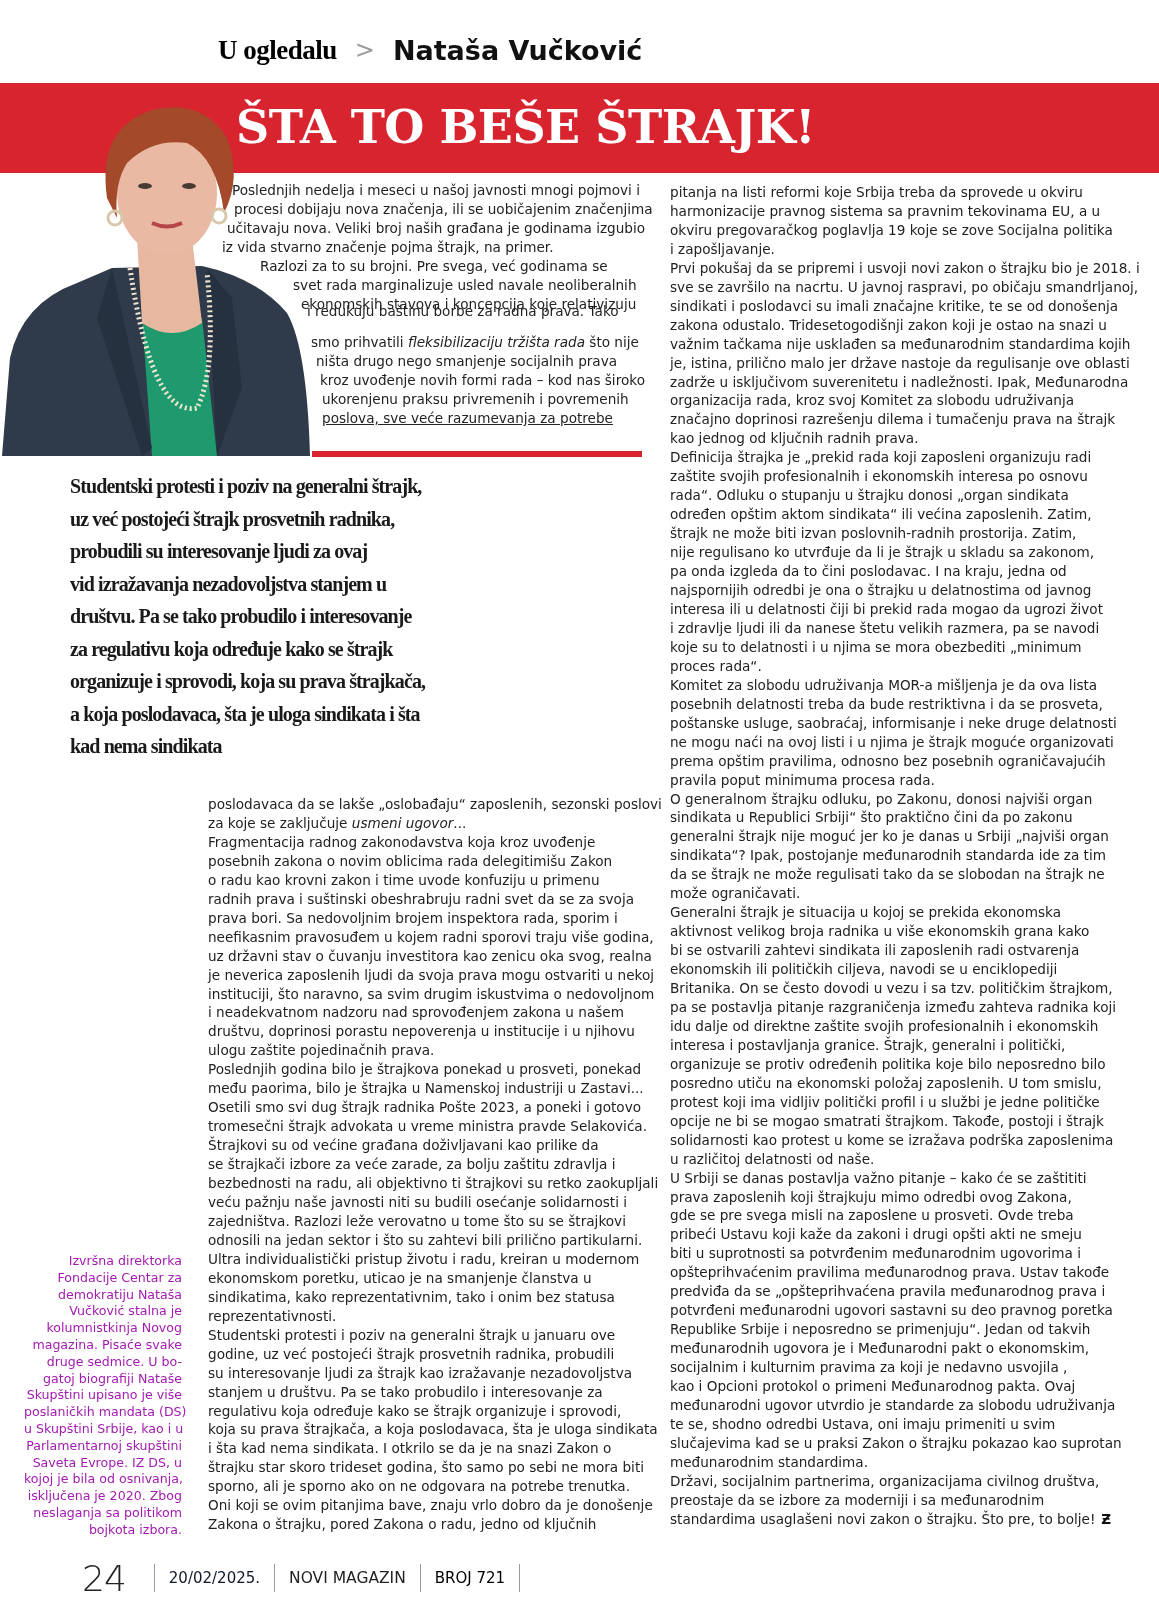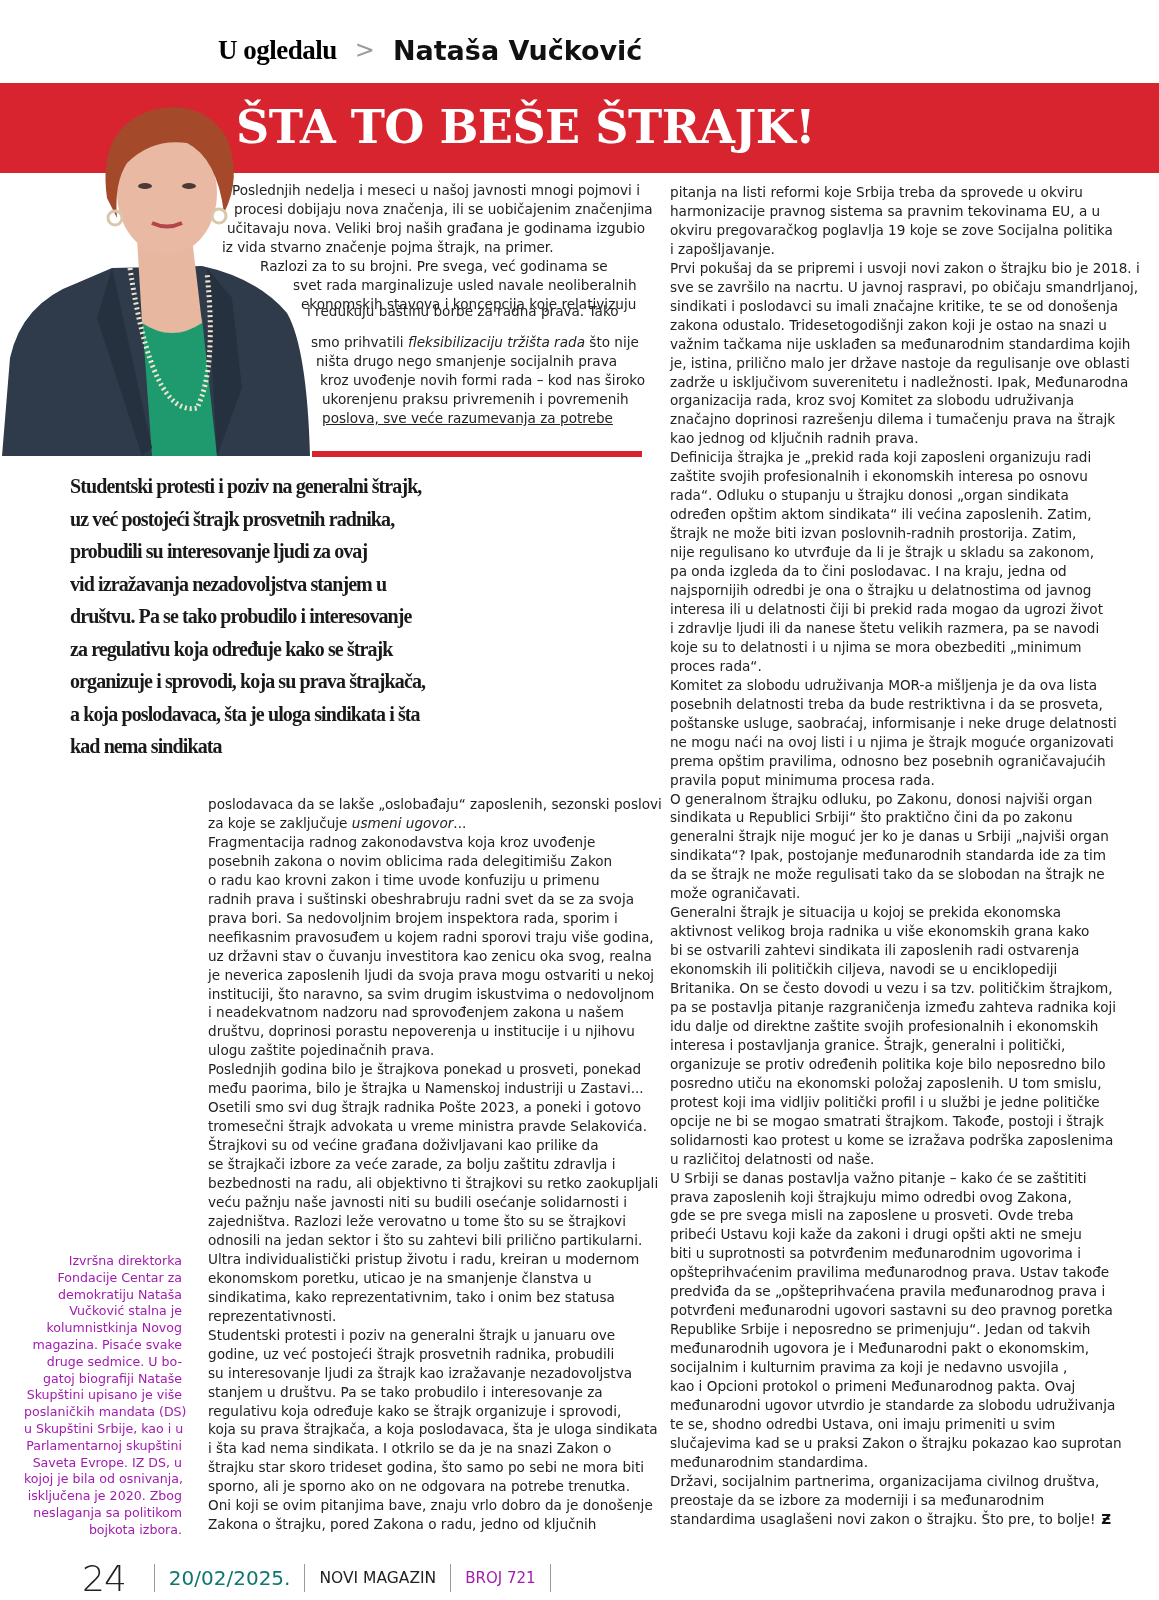--- a/index.html
+++ b/index.html
@@ -18,23 +18,23 @@
   .pq-line { display:block; white-space:nowrap; }
   .col { position:absolute; font-size:13.6px; line-height:18.95px; color:#222; }
   .col-line { display:block; white-space:nowrap; }
   .col-mid { left:208px; top:795px; width:440px; }
   .col-right { left:670px; top:183px; width:450px; }
   .bio { position:absolute; left:24px; top:1253px; width:158px; text-align:right; font-size:12.6px; line-height:16.8px; color:#a21caf; }
   .bio-line { display:block; white-space:nowrap; }
   .footer { position:absolute; left:82px; top:1556px; height:44px; display:flex; align-items:center; }
   .page-num { font-family:"DejaVu Sans", sans-serif; font-weight:200; font-size:36px; color:#222; margin-right:14px; letter-spacing:-1px; }
   .f-sep { width:1px; height:28px; background:#9a9a9a; margin:0 14px; }
-  .f-date { font-size:20px; color:#0f766e; }
+  .f-date { font-size:15px; color:#0f172a; }
   .f-mag { font-size:15.5px; font-weight:normal; color:#222; }
-  .f-issue { font-size:15px; color:#a21caf; }
+  .f-issue { font-size:15px; color:#000000; }
   .end-mark { display:inline-block; font-weight:bold; color:#111; margin-left:6px; }
   em { font-style:italic; }
 </style>
 </head>
 <body>
 
 <div class="section-line">
   <span class="section-name">U ogledalu</span>
   <span class="section-sep">&gt;</span>
   <span class="section-author">Nataša Vučković</span>

